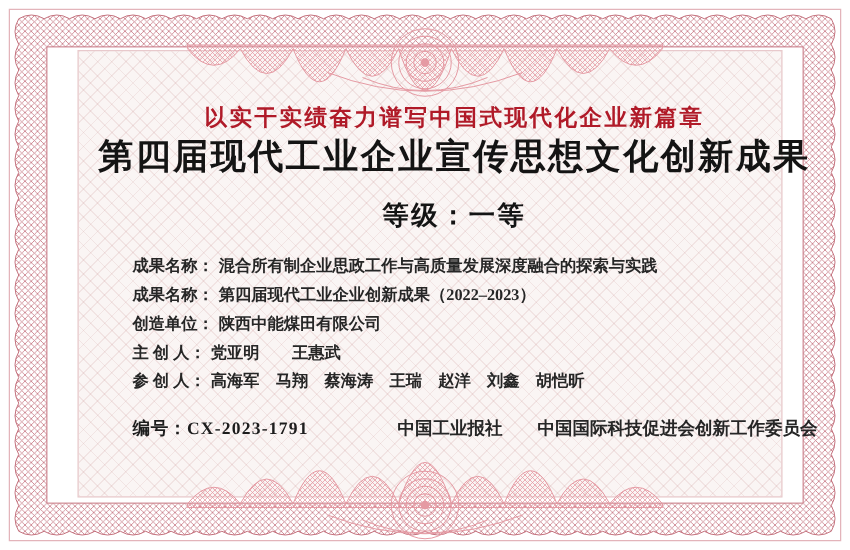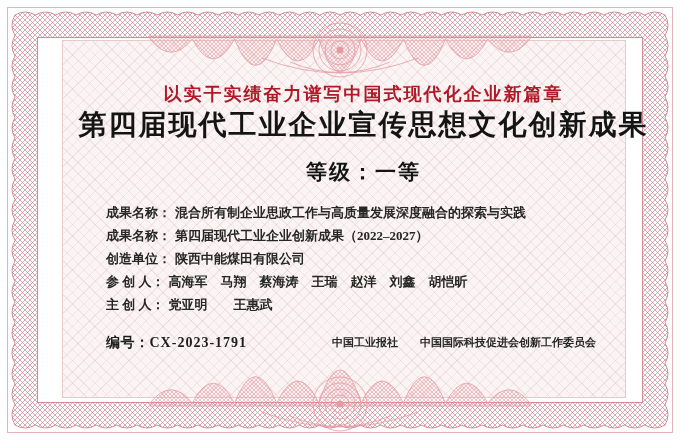--- a/index.html
+++ b/index.html
@@ -34,21 +34,21 @@
   .fields{position:absolute;left:106px;top:201px;font-size:13px;font-weight:700;color:#262626;}
   .frow{height:23px;line-height:23px;white-space:nowrap;}
   .frow .lab{margin-right:4px;font-family:Liberation Serif, serif;}
   .serial{
     position:absolute;left:106px;top:334px;font-size:14px;font-weight:700;color:#1d1d1d;
     letter-spacing:.5px;white-space:nowrap;
   }
   .serial .num{letter-spacing:1px;text-align:center;}
   .issuer{
     position:absolute;left:318px;width:292px;top:337px;text-align:center;
-    font-size:11px;font-weight:700;color:#262626;white-space:nowrap;line-height:1;
+    font-size:14px;font-weight:700;color:#262626;white-space:nowrap;line-height:1;
   }
   .date{
     position:absolute;left:318px;width:292px;top:356px;text-align:center;
     font-size:11.5px;font-weight:700;color:#262626;letter-spacing:2px;
   }
 </style>
 </head>
 <body>
 
 <div class="stage">
@@ -90,30 +90,30 @@
 
   <div class="slogan" style="color: rgb(176, 26, 40);">以实干实绩奋力谱写中国式现代化企业新篇章</div>
   <div class="title">第四届现代工业企业宣传思想文化创新成果</div>
   <div class="grade">等级：一等</div>
 
   <div class="fields">
     <div class="frow">
       <span class="lab">成果名称：</span><span class="val">混合所有制企业思政工作与高质量发展深度融合的探索与实践</span>
     </div>
     <div class="frow">
-      <span class="lab">成果名称：</span><span class="val">第四届现代工业企业创新成果（2022–2027）</span>
+      <span class="lab">成果名称：</span><span class="val">第四届现代工业企业创新成果（2022–2023）</span>
     </div>
     <div class="frow">
       <span class="lab">创造单位：</span><span class="val">陕西中能煤田有限公司</span>
     </div>
     <div class="frow">
-      <span class="lab">参 创 人：</span><span class="val">高海军　马翔　蔡海涛　王瑞　赵洋　刘鑫　胡恺昕</span>
+      <span class="lab">主 创 人：</span><span class="val">党亚明　　王惠武</span>
     </div>
     <div class="frow">
-      <span class="lab">主 创 人：</span><span class="val">党亚明　　王惠武</span>
+      <span class="lab">参 创 人：</span><span class="val">高海军　马翔　蔡海涛　王瑞　赵洋　刘鑫　胡恺昕</span>
     </div>
   </div>
 
   <div class="serial">
     <span>编号：</span><span class="num">CX-2023-1791</span>
   </div>
 
   <div class="issuer">中国工业报社　　中国国际科技促进会创新工作委员会</div>
 
 </div>

